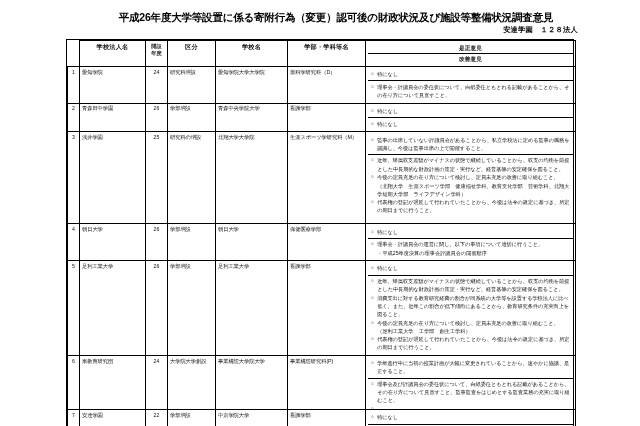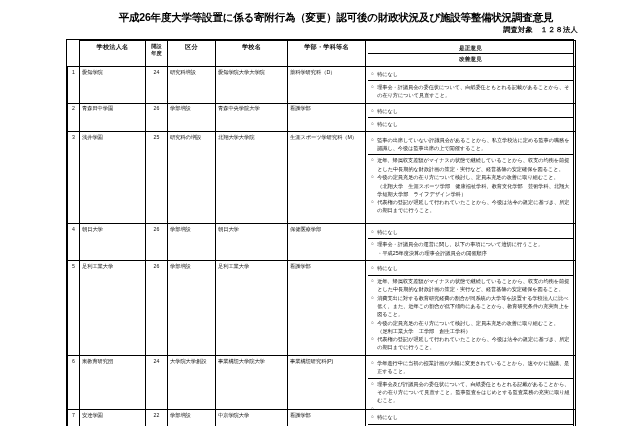--- a/index.html
+++ b/index.html
@@ -164,21 +164,21 @@
   tr.r7 td { height: 34px; }
 </style>
 </head>
 <body>
 
 <div class="page">
 
   <div class="title-block">
     <div class="doc-title">平成26年度大学等設置に係る寄附行為（変更）認可後の財政状況及び施設等整備状況調査意見</div>
     <div class="subtitle-row">
-      <div class="doc-subtitle">調査対象　１２８法人</div>
+      <div class="doc-subtitle">安達学園　１２８法人</div>
     </div>
   </div>
 
   <div class="table-wrap">
     <table class="main-table">
       <colgroup>
         <col class="c-no">
           <col class="c-corp">
           <col class="c-year">
           <col class="c-kbn">

